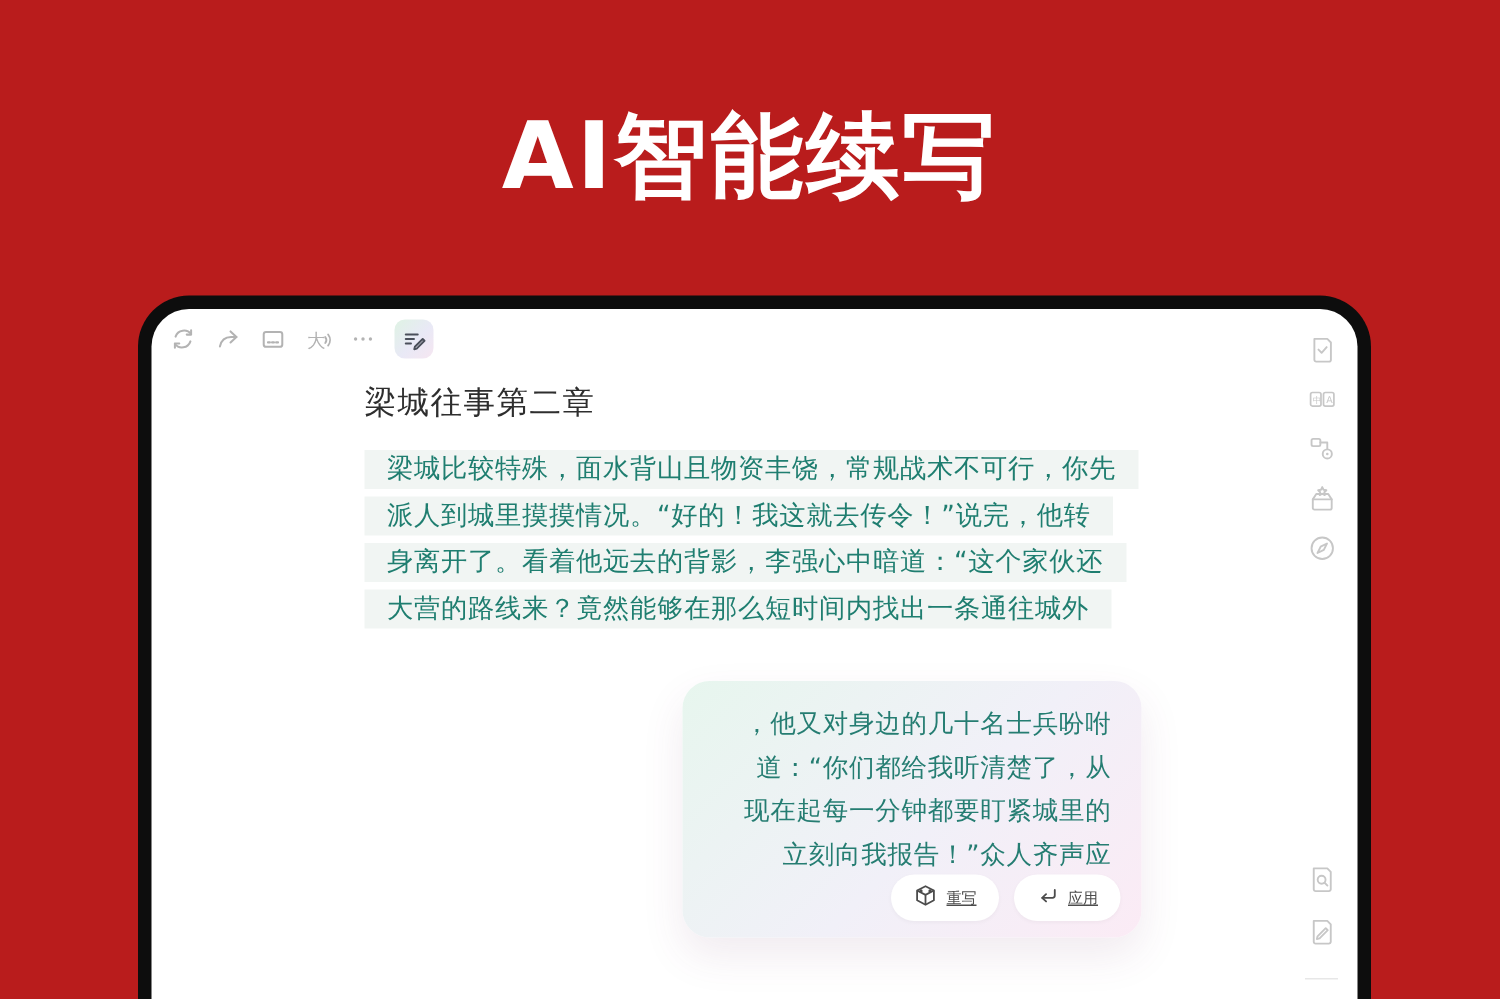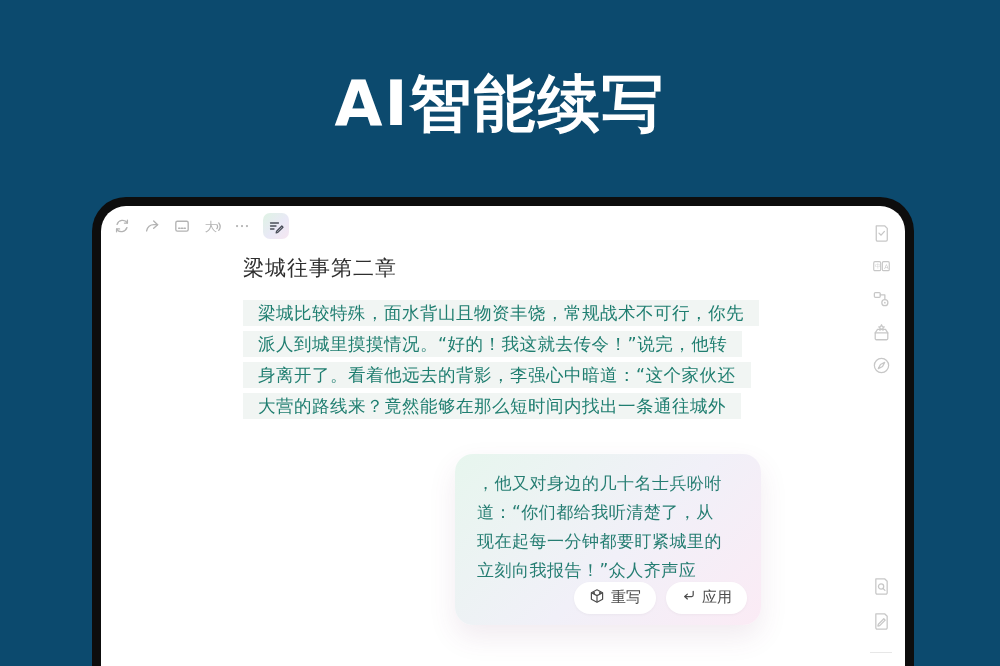--- a/index.html
+++ b/index.html
@@ -1,19 +1,19 @@
 <!DOCTYPE html>
 <html><head>
 <meta charset="utf-8">
 <style>
   * { margin:0; padding:0; box-sizing:border-box; }
   html,body { width:1000px; height:666px; }
   .stage {
     position:relative; width:1000px; height:666px; overflow:hidden;
-    background:#0c4a6e;
+    background:#b91c1c;
     font-family:"DejaVu Sans","Liberation Sans",sans-serif;
   }
   .hero-title {
     position:absolute; top:62px; left:0; right:0;
     text-align:center; color:#ffffff;
     font-size:62px; font-weight:900; letter-spacing:2px;
   }
   
   .window {
     position:absolute; left:92px; top:197px; width:822px; height:560px;
@@ -54,29 +54,29 @@
   .popup {
     position:absolute; left:354px; top:248px; width:306px; height:171px;
     border-radius:18px;
     background:linear-gradient(135deg,#E7F6EE 0%,#F1F0F8 55%,#FBEBF5 100%);
     box-shadow:0 12px 28px rgba(120,60,110,0.10);
   }
   .popup-text {
     padding:15px 20px 0 22px; height:146px; overflow:hidden;
     font-size:17px; color:#257D72; letter-spacing:0.5px;
   }
-  .popup-line { height:29px; line-height:29px; white-space:nowrap; }
+  .popup-line { height:29px; line-height:29px; white-space:nowrap;text-align:right; }
   .popup-buttons {
     position:absolute; right:14px; bottom:11px; display:flex; gap:10px;
   }
   .pill-btn {
-    display:flex; align-items:flex-start; gap:6px;
+    display:flex; align-items:center; gap:6px;
     background:#ffffff; border:none; border-radius:999px;
-    padding:6px 15px; font-size:15px; color:#4c4c4c; cursor:pointer;
-    font-family:inherit; box-shadow:0 1px 3px rgba(0,0,0,0.04);
+    padding:6px 15px; font-size:10px; color:#4c4c4c; cursor:pointer;
+    font-family:inherit; box-shadow:0 1px 3px rgba(0,0,0,0.04);text-decoration:underline;
   }
   
   .rail-top {
     position:absolute; right:13px; top:17px;
     display:flex; flex-direction:column; gap:12px; align-items:center;
   }
   .rail-bottom {
     position:absolute; right:13px; top:370px;
     display:flex; flex-direction:column; gap:14px; align-items:center;
   }

